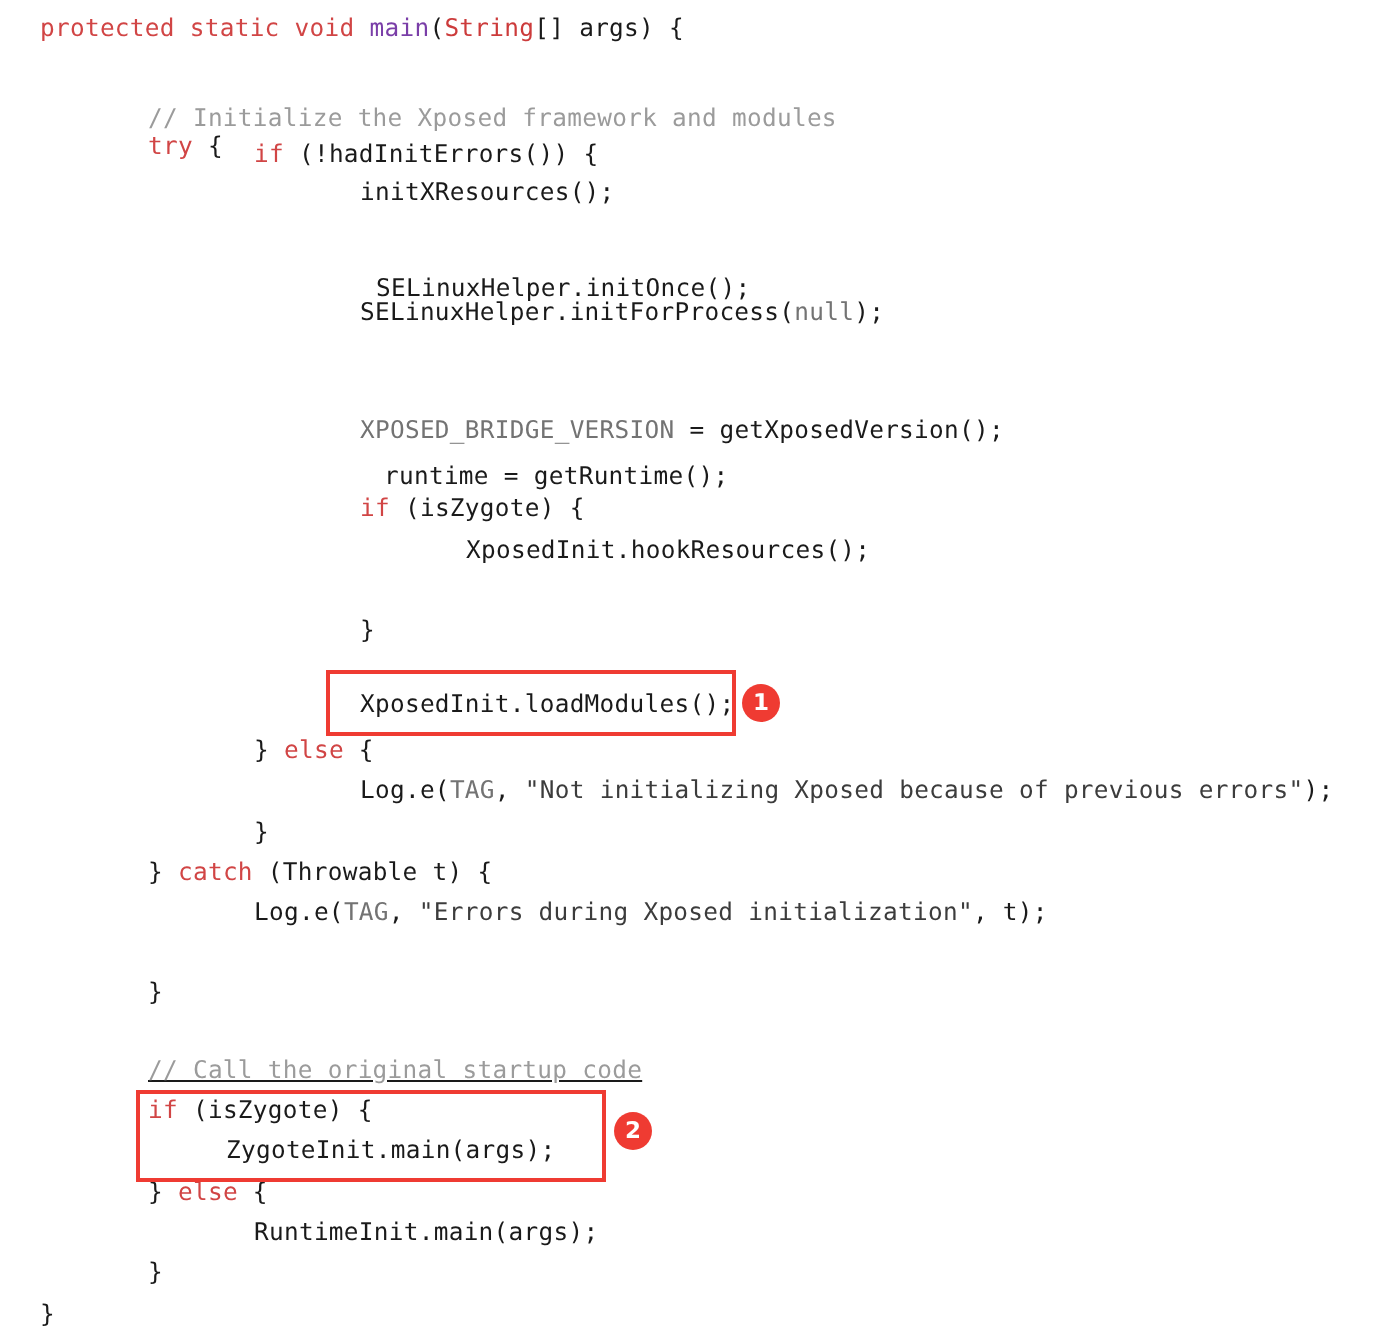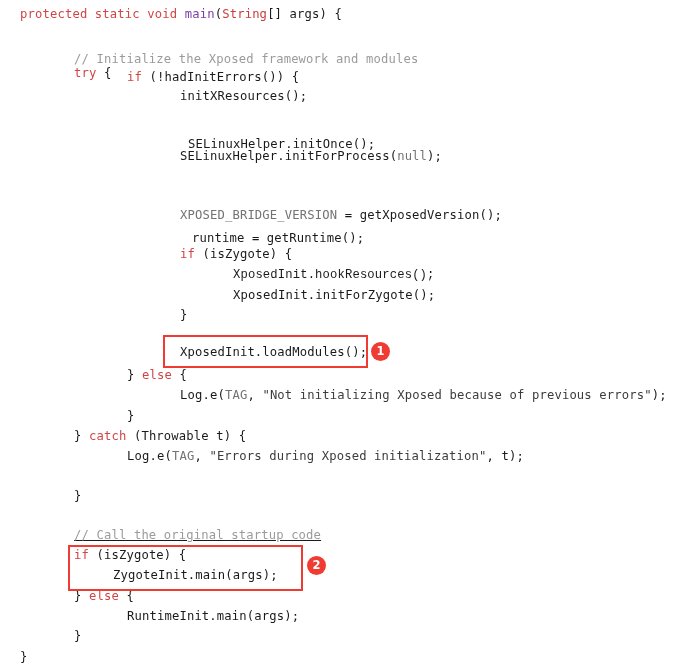--- a/index.html
+++ b/index.html
@@ -85,23 +85,22 @@
   <div class="code-line" style="top:136px; left:188px;"><span class="tok-plain">SELinuxHelper.initOnce();</span></div>
 
   <div class="code-line" style="top:148px; left:180px;"><span class="tok-plain">SELinuxHelper.initForProcess(</span><span class="tok-static">null</span><span class="tok-plain">);</span></div>
 
   <div class="code-line" style="top:186px; left:192px;margin-top:44px;"><span class="tok-plain">runtime = getRuntime();</span></div>
 
   <div class="code-line" style="top:207px; left:180px;"><span class="tok-static">XPOSED_BRIDGE_VERSION</span><span class="tok-plain"> = getXposedVersion();</span></div>
 
   <div class="code-line" style="top:246px; left:180px;"><span class="tok-kw">if</span><span class="tok-plain"> (isZygote) {</span></div>
 
-  <div class="code-line" style="top:267px; left:233px;font-family:Liberation Mono, monospace;"><span class="tok-plain">XposedInit.hookResources();</span></div>
+  <div class="code-line" style="top:267px; left:233px;"><span class="tok-plain">XposedInit.hookResources();</span></div>
 
-  <div class="code-line" style="top:287px; left:233px;"><span class="tok-plain">XposedInit.initForZygote();</span></div>
 
   <div class="code-line" style="top:307px; left:180px;"><span class="tok-plain">}</span></div>
 
   <div class="code-line" style="top:344px; left:180px;"><span class="tok-plain">XposedInit.loadModules();</span></div>
 
   <div class="code-line" style="top:367px; left:127px;"><span class="tok-plain">} </span><span class="tok-kw">else</span><span class="tok-plain"> {</span></div>
 
   <div class="code-line" style="top:387px; left:180px;"><span class="tok-plain">Log.e(</span><span class="tok-static">TAG</span><span class="tok-plain">, </span><span class="tok-string">"Not initializing Xposed because of previous errors"</span><span class="tok-plain">);</span></div>
 
   <div class="code-line" style="top:408px; left:127px;"><span class="tok-plain">}</span></div>

